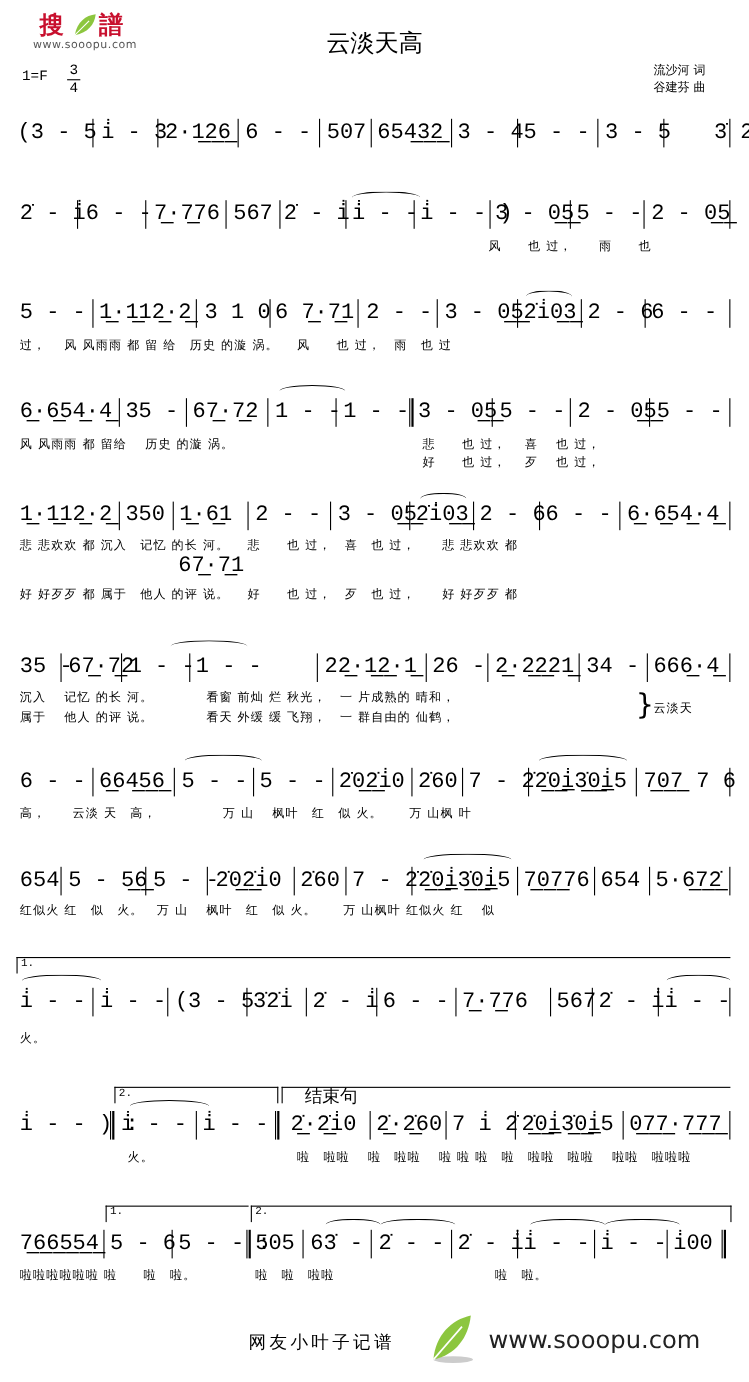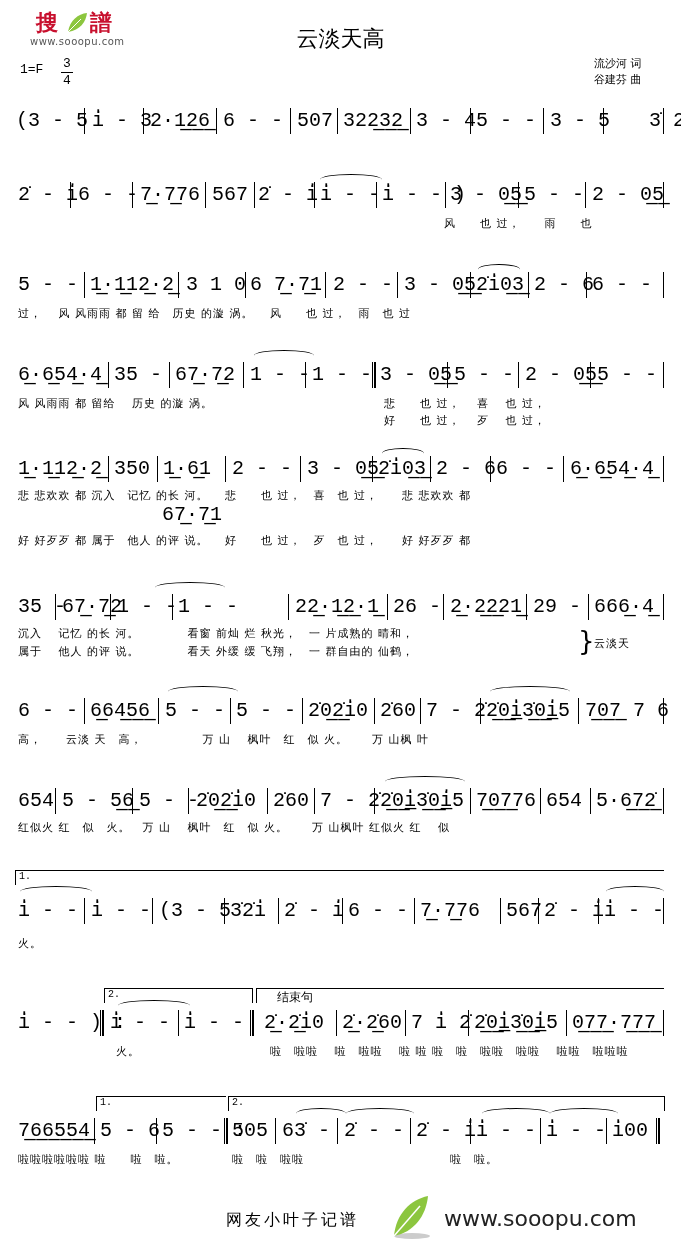--- a/index.html
+++ b/index.html
@@ -58,21 +58,21 @@
     <span class="m" style="left:16px;">(3 - 5</span>
     <span class="bar" style="left:84px;"></span>
     <span class="m" style="left:92px;">i̇ - 3</span>
     <span class="bar" style="left:143px;"></span>
     <span class="m" style="left:150px;">2·1̲2̲6̲</span>
     <span class="bar" style="left:216px;"></span>
     <span class="m" style="left:223px;">6 - -</span>
     <span class="bar" style="left:290px;"></span>
     <span class="m" style="left:297px;">507</span>
     <span class="bar" style="left:337px;"></span>
-    <span class="m" style="left:343px;">322̲3̲2̲</span>
+    <span class="m" style="left:343px;">654̲3̲2̲</span>
     <span class="bar" style="left:410px;"></span>
     <span class="m" style="left:416px;">3 - 4</span>
     <span class="bar" style="left:470px;"></span>
     <span class="m" style="left:476px;">5 - -</span>
     <span class="bar" style="left:543px;"></span>
     <span class="m" style="left:550px;">3 - 5</span>
     <span class="bar" style="left:603px;"></span>
     <span class="m" style="left:610px;margin-left:39px;">3̇ 2̇ i̇</span>
     <span class="bar" style="left:663px;"></span>
   </div>
@@ -195,21 +195,21 @@
     <span class="m" style="left:117px;">1 - -</span>
     <span class="bar" style="left:172px;"></span>
     <span class="m" style="left:178px;">1 - -</span>
     <span class="bar" style="left:288px;"></span>
     <span class="m" style="left:295px;">22̲·1̲2̲·1̲</span>
     <span class="bar" style="left:387px;"></span>
     <span class="m" style="left:393px;">26 -</span>
     <span class="bar" style="left:443px;"></span>
     <span class="m" style="left:450px;">2̲·2̲2̲21̲</span>
     <span class="bar" style="left:526px;"></span>
-    <span class="m" style="left:533px;">29 -</span>
+    <span class="m" style="left:533px;">34 -</span>
     <span class="bar" style="left:588px;"></span>
     <span class="m" style="left:594px;">666̲·4̲</span>
     <span class="bar" style="left:663px;"></span>
   </div>
   <div class="slurline" style="left:155px;top:-10px;width:70px;"></div>
   <div class="lyr" style="left:18px;top:34px;">沉入　 记忆 的长 河。　　　　看窗 前灿 烂 秋光，　一 片成熟的 晴和，</div>
   <div class="lyr" style="left:18px;top:52px;">属于　 他人 的评 说。　　　　看天 外缓 缓 飞翔，　一 群自由的 仙鹤，</div>
   <div class="brace" style="left:578px;top:36px;">}</div>
   <div class="lyr" style="left:594px;top:44px;">云淡天</div>
 </div>
@@ -292,21 +292,21 @@
     <span class="bar" style="left:663px;"></span>
   </div>
   <div class="slurline" style="left:20px;top:16px;width:72px;"></div>
   <div class="slurline" style="left:606px;top:16px;width:58px;"></div>
   <div class="lyr" style="left:18px;top:66px;">火。</div>
 </div>
 
 <div class="row" style="top:988px;">
   <div class="volta r" style="left:104px;top:0;width:144px;">2.</div>
   <div class="volta" style="left:256px;top:0;width:404px;border-right:none;">
-    <span style="position:absolute;left:20px;top:2px;font-size:12px;font-family:'DejaVu Sans',sans-serif;">结束句</span>
+    <span style="position:absolute;left:20px;top:2px;font-size:16px;font-family:'DejaVu Sans',sans-serif;">结束句</span>
   </div>
   <div class="notes" style="top:20px;">
     <span class="m" style="left:18px;">i̇ - - ) :</span>
     <span class="dbar" style="left:100px;"></span>
     <span class="m" style="left:110px;">i̇ - -</span>
     <span class="bar" style="left:178px;"></span>
     <span class="m" style="left:184px;">i̇ - -</span>
     <span class="dbar" style="left:250px;"></span>
     <span class="m" style="left:264px;">2̲̇·2̲̇i̇0</span>
     <span class="bar" style="left:336px;"></span>

